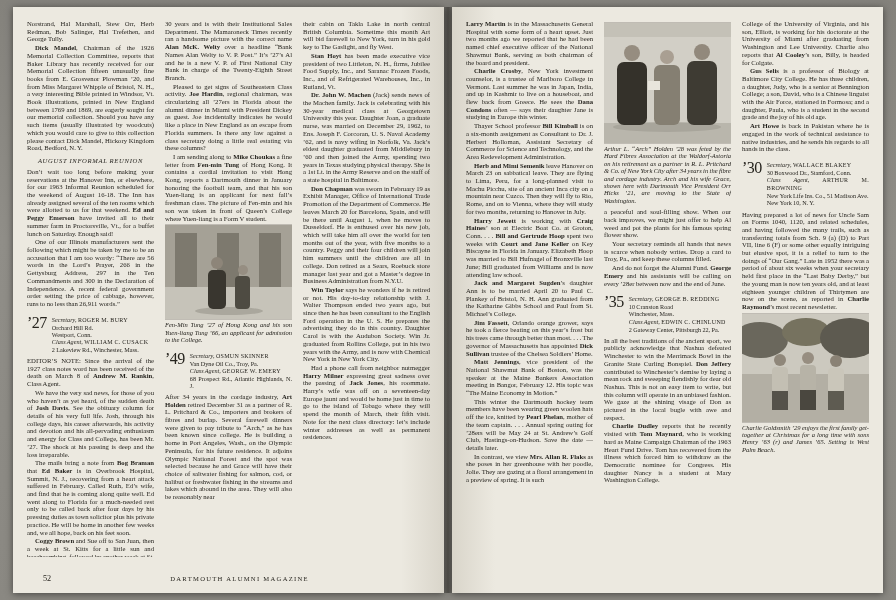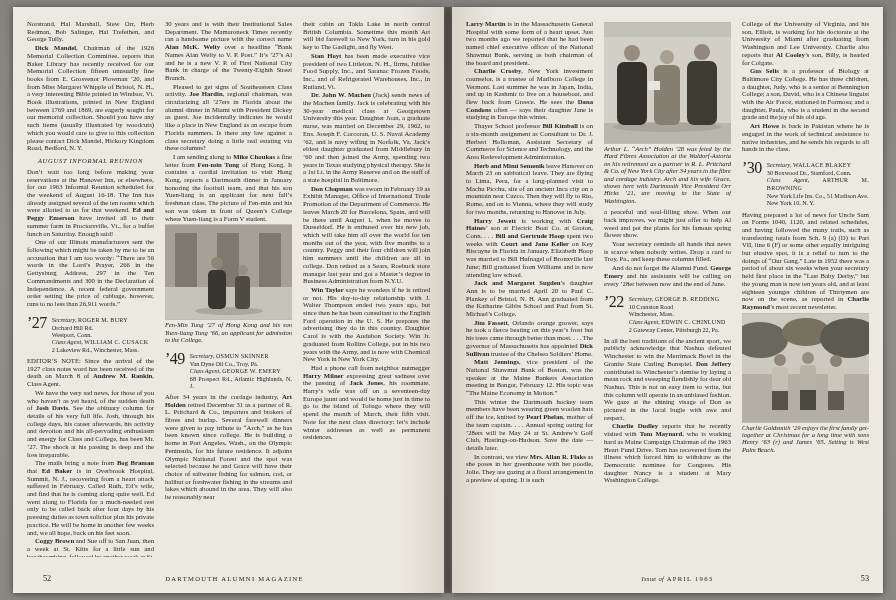--- a/index.html
+++ b/index.html
@@ -26,21 +26,21 @@
   .cnum { font-size:16px; line-height:15px; margin-right:5px; color:#26241e; letter-spacing:-.5px; }
   .cinfo { font-size:6.2px; line-height:7.1px; padding-top:1px; }
   .cline { display:block; }
   .lbl { font-style:italic; }
   .nm { letter-spacing:.3px; font-size:6px; }
   .photo { display:block; width:127px; margin:3px 0 2px 0; background:#b5b2a9;
            outline:1px solid rgba(60,56,48,.25); }
   .photo svg { display:block; width:100%; height:100%; }
   .caption { font-style:italic; font-size:6.5px; line-height:7.4px; margin:2px 0 4px 0;
              text-align:justify; color:#23211c; }
-  .folio { position:absolute; bottom:10px; left:14px; right:14px;
+  .folio { position:absolute; bottom:10px; left:14px; right:4px;
            display:flex; align-items:baseline; font-size:6.8px; color:#26241e;padding-left:16px; }
   .folio .num { font-size:8.2px; }
   .folio .center { flex:1; text-align:center; letter-spacing:1.3px; font-size:6.6px; }
   .folio .center .it { font-style:italic; letter-spacing:.3px; }
   .folio .spacer { width:12px; }
 </style>
 </head>
 <body>
 
 <div class="stage">
@@ -151,21 +151,21 @@
             <circle cx="98" cy="29" r="8" fill="#92897c"></circle>
             <rect x="83" y="38" width="30" height="64" rx="7" fill="#3e3b33"></rect>
             <rect x="44" y="58" width="12" height="9" fill="#e8e5dc"></rect>
           </svg>
         </span>
         <div class="caption">Arthur L. “Arch” Holden ’28 was feted by the Hard Fibres Association at the Waldorf-Astoria on his retirement as a partner in R. L. Pritchard &amp; Co. of New York City after 34 years in the fibre and cordage industry. Arch and his wife Grace, shown here with Dartmouth Vice President Orr Hicks ’21, are moving to the State of Washington.</div>
         <p class="cont">a peaceful and soul-filling show. When our back improves, we might just offer to help Al weed and pot the plants for his famous spring flower show.</p>
         <p>Your secretary reminds all hands that news is scarce when nobody writes. Drop a card to Troy, Pa., and keep these columns filled.</p>
         <p>And do not forget the Alumni Fund. <b>George Emery</b> and his assistants will be calling on every ’28er between now and the end of June.</p>
         <div class="section">
-          <span class="cnum">’22</span>
+          <span class="cnum">’35</span>
           <span class="cinfo">
             <span class="cline"><span class="lbl">Secretary,</span> <span class="nm">GEORGE B. REDDING</span></span>
             <span class="cline">10 Cranston Road</span>
             <span class="cline">Winchester, Mass.</span>
             <span class="cline"><span class="lbl">Class Agent,</span> <span class="nm">EDWIN C. CHINLUND</span></span>
             <span class="cline">2 Gateway Center, Pittsburgh 22, Pa.</span>
           </span>
         </div>
         <p class="cont">In all the best traditions of the ancient sport, we publicly acknowledge that Nashua defeated Winchester to win the Merrimack Bowl in the Granite State Curling Bonspiel. <b>Don Jeffery</b> contributed to Winchester’s demise by laying a mean rock and sweeping fiendishly for dear old Nashua. This is not an easy item to write, but this column will operate in an unbiased fashion. We gaze at the shining visage of Don as pictured in the local bugle with awe and respect.</p>
         <p><b>Charlie Dudley</b> reports that he recently visited with <b>Tom Maynard</b>, who is working hard as Maine Campaign Chairman of the 1963 Heart Fund Drive. Tom has recovered from the illness which forced him to withdraw as the Democratic nominee for Congress. His daughter Nancy is a student at Mary Washington College.</p>
@@ -201,19 +201,14 @@
             <rect x="58" y="76" width="16" height="20" fill="#4a473f"></rect>
             <circle cx="94" cy="47" r="6" fill="#8a8275"></circle>
             <rect x="86" y="54" width="16" height="25" rx="4" fill="#cac6ba"></rect>
             <rect x="86" y="77" width="16" height="19" fill="#5e5b51"></rect>
           </svg>
         </span>
         <div class="caption">Charlie Goldsmith ’29 enjoys the first family get-together at Christmas for a long time with sons Henry ’63 (r) and James ’65. Setting is West Palm Beach.</div>
       </div>
 
     </div>
-    <div class="folio">
-      <span class="spacer"></span>
-      <span class="center"><span class="it">Issue of</span> <span>APRIL 1963</span></span>
-      <span class="num">53</span>
-    </div>
   </div>
 </div>
 
 </body></html>

